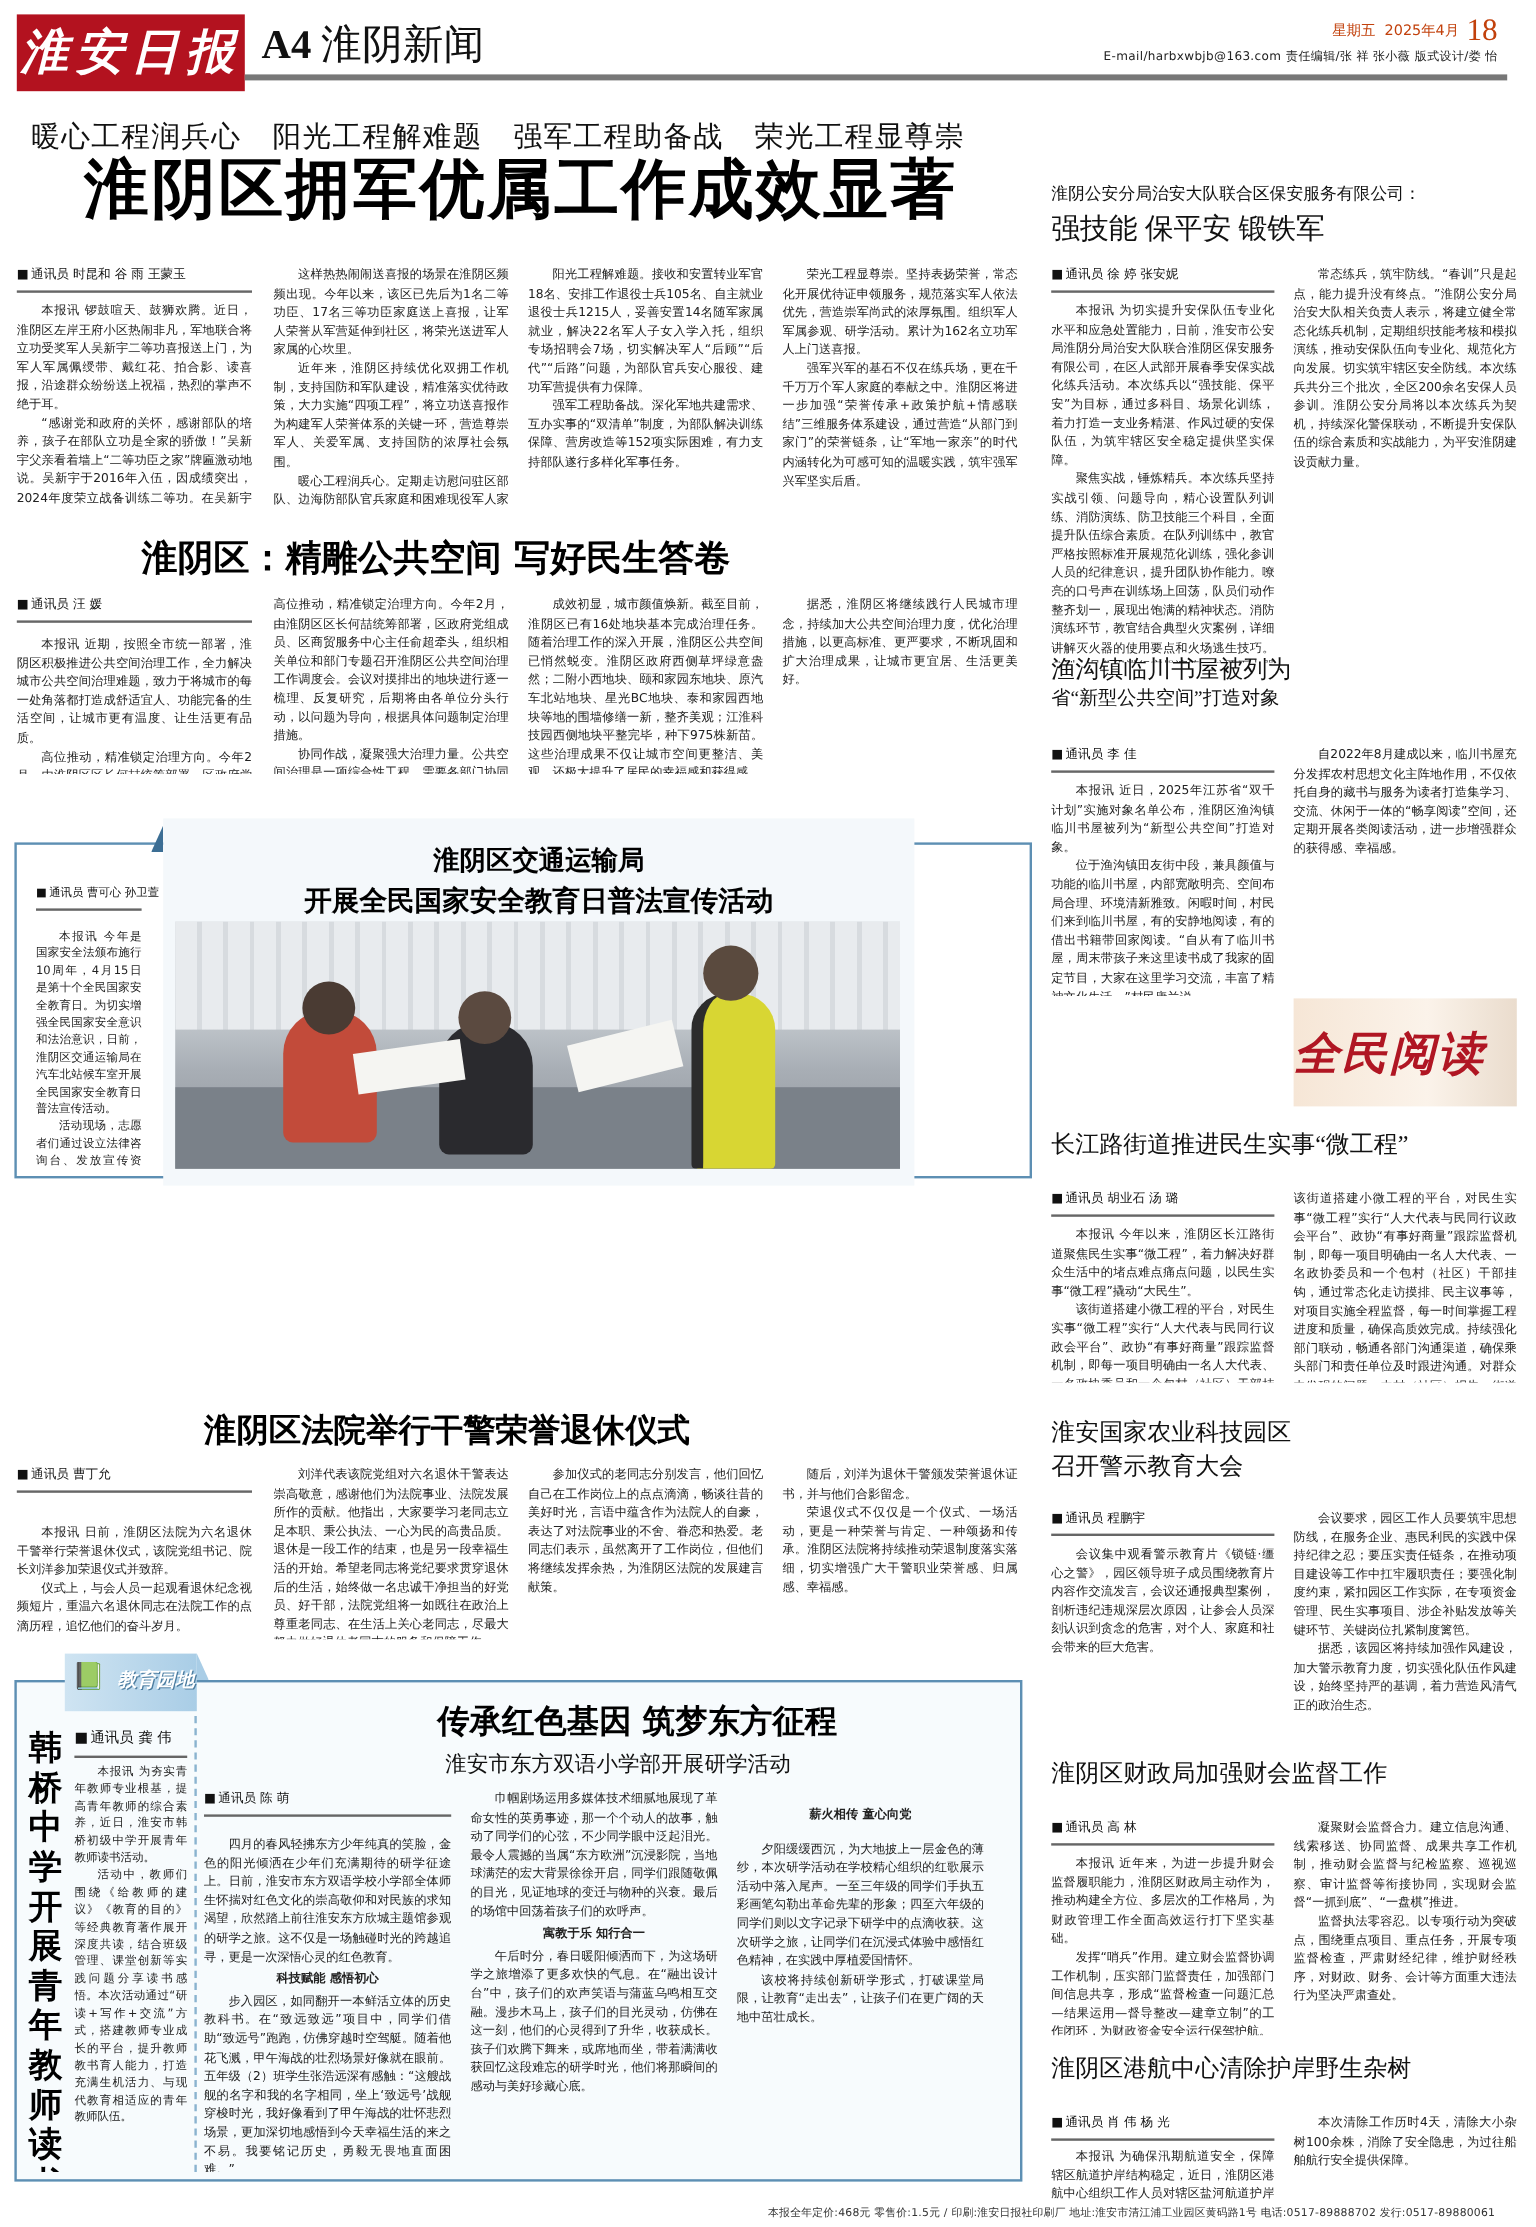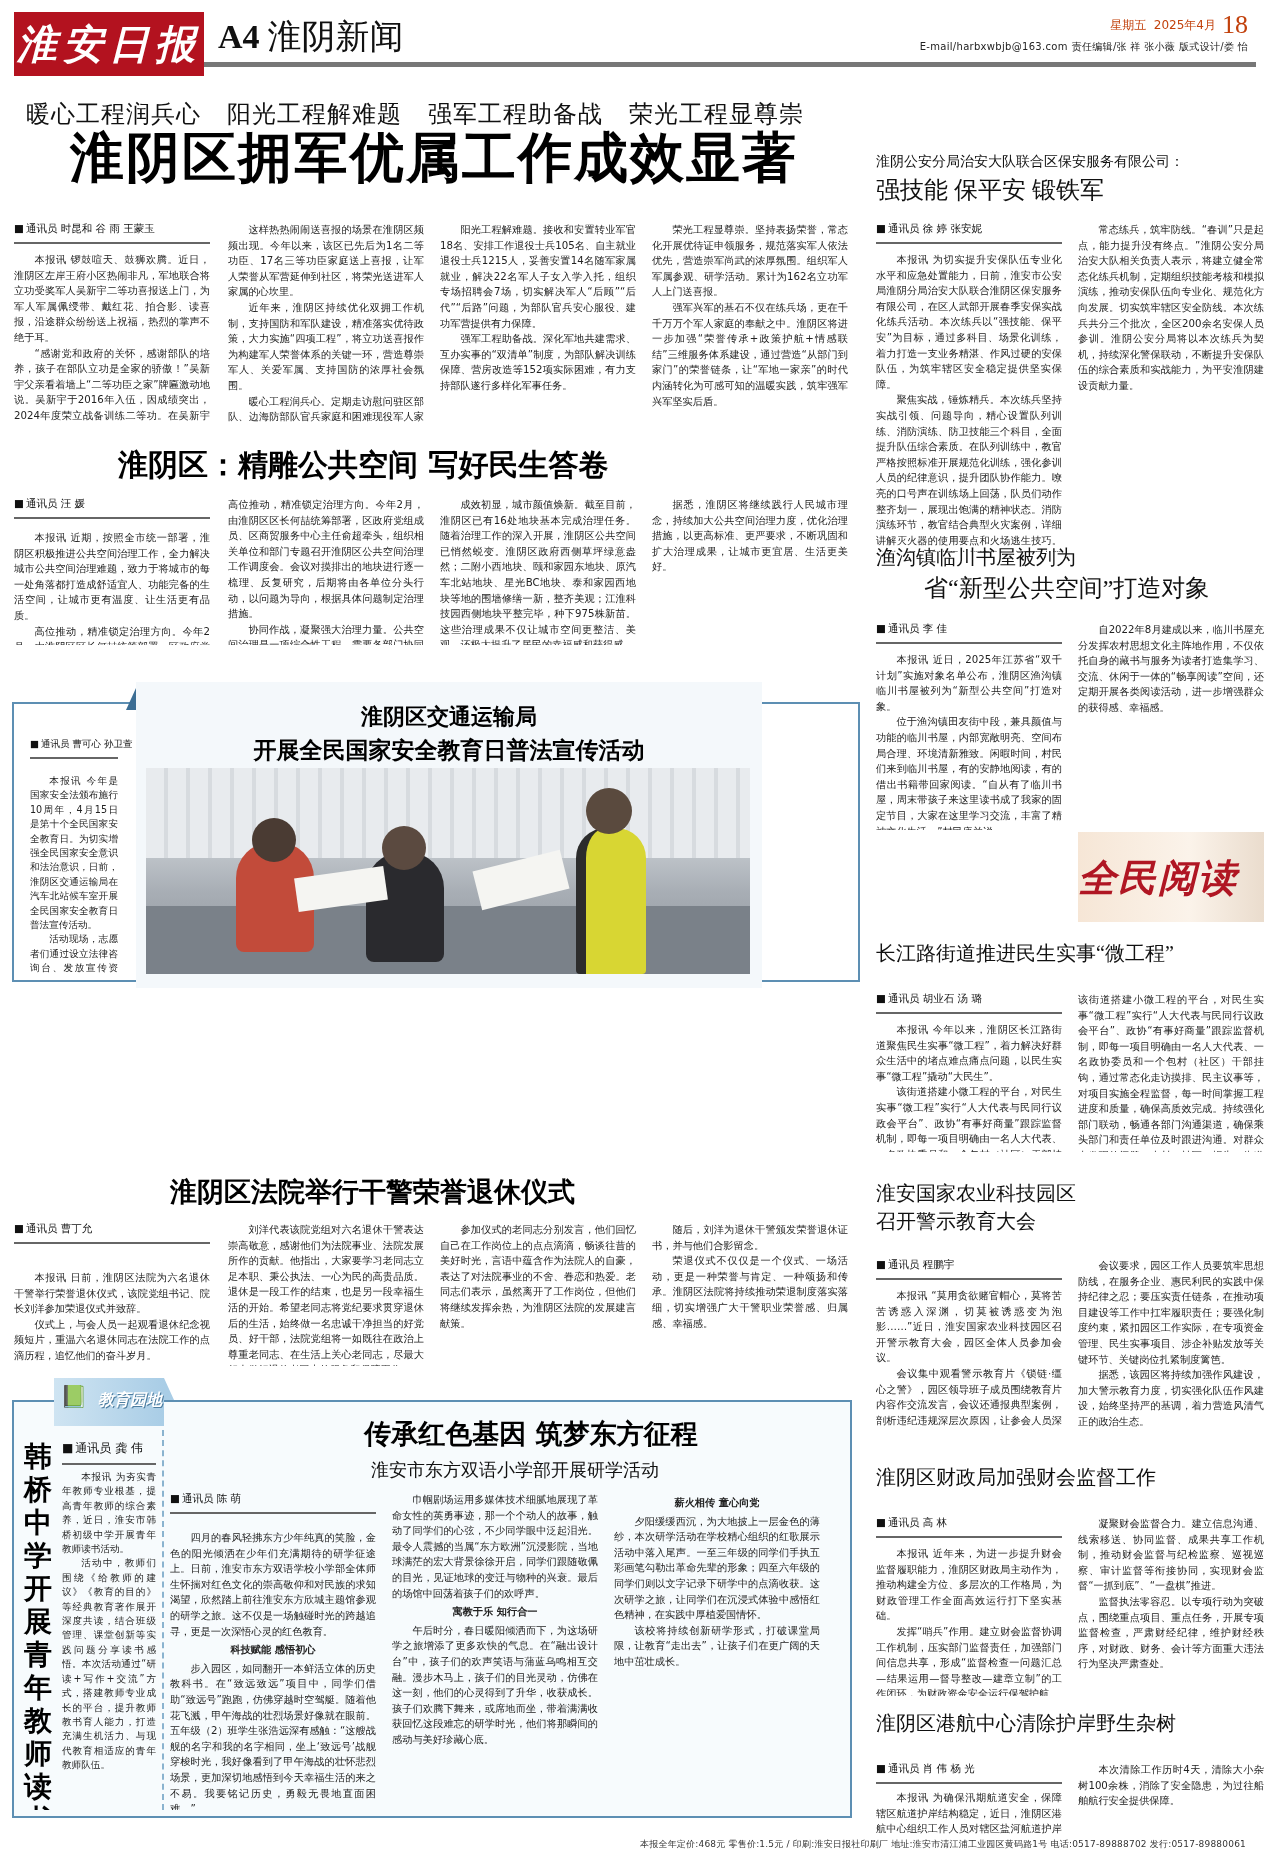--- a/index.html
+++ b/index.html
@@ -148,38 +148,38 @@
   <p>四月的春风轻拂东方少年纯真的笑脸，金色的阳光倾洒在少年们充满期待的研学征途上。日前，淮安市东方双语学校小学部全体师生怀揣对红色文化的崇高敬仰和对民族的求知渴望，欣然踏上前往淮安东方欣城主题馆参观的研学之旅。这不仅是一场触碰时光的跨越追寻，更是一次深悟心灵的红色教育。</p>
   <div style="text-align:center;font-weight:bold;margin:3px 0">科技赋能  感悟初心</div>
   <p>步入园区，如同翻开一本鲜活立体的历史教科书。在“致远致远”项目中，同学们借助“致远号”跑跑，仿佛穿越时空驾艇。随着他花飞溅，甲午海战的壮烈场景好像就在眼前。五年级（2）班学生张浩远深有感触：“这艘战舰的名字和我的名字相同，坐上‘致远号’战舰穿梭时光，我好像看到了甲午海战的壮怀悲烈场景，更加深切地感悟到今天幸福生活的来之不易。我要铭记历史，勇毅无畏地直面困难。”</p>
 </div>
 <div class="abs col" style="left:392px;top:1492px;width:206px;height:318px">
   <p>巾帼剧场运用多媒体技术细腻地展现了革命女性的英勇事迹，那一个个动人的故事，触动了同学们的心弦，不少同学眼中泛起泪光。最令人震撼的当属“东方欧洲”沉浸影院，当地球满茫的宏大背景徐徐开启，同学们跟随敬佩的目光，见证地球的变迁与物种的兴衰。最后的场馆中回荡着孩子们的欢呼声。</p>
   <div style="text-align:center;font-weight:bold;margin:3px 0">寓教于乐  知行合一</div>
   <p>午后时分，春日暖阳倾洒而下，为这场研学之旅增添了更多欢快的气息。在“融出设计台”中，孩子们的欢声笑语与蒲蓝乌鸣相互交融。漫步木马上，孩子们的目光灵动，仿佛在这一刻，他们的心灵得到了升华，收获成长。孩子们欢腾下舞来，或席地而坐，带着满满收获回忆这段难忘的研学时光，他们将那瞬间的感动与美好珍藏心底。</p>
 </div>
 <div class="abs col" style="left:614px;top:1492px;width:206px;height:318px">
-  <div style="text-align:center;font-weight:bold;margin:3px 0">薪火相传  童心向党</div>
+  <div style="text-align:center;font-weight:bold;margin:13px 0">薪火相传  童心向党</div>
   <p>夕阳缓缓西沉，为大地披上一层金色的薄纱，本次研学活动在学校精心组织的红歌展示活动中落入尾声。一至三年级的同学们手执五彩画笔勾勒出革命先辈的形象；四至六年级的同学们则以文字记录下研学中的点滴收获。这次研学之旅，让同学们在沉浸式体验中感悟红色精神，在实践中厚植爱国情怀。</p>
   <p>该校将持续创新研学形式，打破课堂局限，让教育“走出去”，让孩子们在更广阔的天地中茁壮成长。</p>
 </div>
 
 <div class="abs" style="left:876px;top:153px;font-size:14px;color:#111">淮阴公安分局治安大队联合区保安服务有限公司：</div>
 <div class="abs h3" style="left:876px;top:174px;font-size:24px">强技能  保平安  锻铁军</div>
 <div class="abs byline" style="left:876px;top:222px;width:186px">通讯员  徐  婷  张安妮</div>
 <div class="abs col" style="left:876px;top:252px;width:186px;height:300px">
   <p>本报讯  为切实提升安保队伍专业化水平和应急处置能力，日前，淮安市公安局淮阴分局治安大队联合淮阴区保安服务有限公司，在区人武部开展春季安保实战化练兵活动。本次练兵以“强技能、保平安”为目标，通过多科目、场景化训练，着力打造一支业务精湛、作风过硬的安保队伍，为筑牢辖区安全稳定提供坚实保障。</p>
   <p>聚焦实战，锤炼精兵。本次练兵坚持实战引领、问题导向，精心设置队列训练、消防演练、防卫技能三个科目，全面提升队伍综合素质。在队列训练中，教官严格按照标准开展规范化训练，强化参训人员的纪律意识，提升团队协作能力。嘹亮的口号声在训练场上回荡，队员们动作整齐划一，展现出饱满的精神状态。消防演练环节，教官结合典型火灾案例，详细讲解灭火器的使用要点和火场逃生技巧。参训人员分组进行实操演练，按照灭火器使用“提、拔、握、压”四步法，快速扑灭模拟火源，确保人人过关。防暴处突训练则模拟群体性事件，精准练兵场景，熟练掌握盾牌阵型、钢叉控制等战术配合。通过反复练习，队员们熟练掌握了器械使用技巧和应急处置流程。</p>
 </div>
 <div class="abs col" style="left:1078px;top:222px;width:186px;height:300px">
   <p>常态练兵，筑牢防线。“春训”只是起点，能力提升没有终点。”淮阴公安分局治安大队相关负责人表示，将建立健全常态化练兵机制，定期组织技能考核和模拟演练，推动安保队伍向专业化、规范化方向发展。切实筑牢辖区安全防线。本次练兵共分三个批次，全区200余名安保人员参训。淮阴公安分局将以本次练兵为契机，持续深化警保联动，不断提升安保队伍的综合素质和实战能力，为平安淮阴建设贡献力量。</p>
 </div>
 
 <div class="abs h3" style="left:876px;top:544px;font-size:20px">渔沟镇临川书屋被列为</div>
-<div class="abs h3" style="left:924px;top:572px;font-size:24px">省“新型公共空间”打造对象</div>
+<div class="abs h3" style="left:876px;top:572px;font-size:16px">省“新型公共空间”打造对象</div>
 <div class="abs byline" style="left:876px;top:622px;width:186px">通讯员  李  佳</div>
 <div class="abs col" style="left:876px;top:652px;width:186px;height:178px">
   <p>本报讯  近日，2025年江苏省“双千计划”实施对象名单公布，淮阴区渔沟镇临川书屋被列为“新型公共空间”打造对象。</p>
   <p>位于渔沟镇田友街中段，兼具颜值与功能的临川书屋，内部宽敞明亮、空间布局合理、环境清新雅致。闲暇时间，村民们来到临川书屋，有的安静地阅读，有的借出书籍带回家阅读。“自从有了临川书屋，周末带孩子来这里读书成了我家的固定节目，大家在这里学习交流，丰富了精神文化生活。”村民唐兰说。</p>
 
 </div>
 <div class="abs col" style="left:1078px;top:622px;width:186px;height:200px">
   <p>自2022年8月建成以来，临川书屋充分发挥农村思想文化主阵地作用，不仅依托自身的藏书与服务为读者打造集学习、交流、休闲于一体的“畅享阅读”空间，还定期开展各类阅读活动，进一步增强群众的获得感、幸福感。</p>
 </div>
 <div class="abs readbox" style="left:1078px;top:832px;width:186px;height:90px">全民阅读</div>
@@ -191,21 +191,20 @@
   <p>该街道搭建小微工程的平台，对民生实事“微工程”实行“人大代表与民同行议政会平台”、政协“有事好商量”跟踪监督机制，即每一项目明确由一名人大代表、一名政协委员和一个包村（社区）干部挂钩，通过常态化走访摸排、民主议事等，对项目实施全程监督，每一时间掌握工程进度和质量，确保高质效完成。持续强化部门联动，畅通各部门沟通渠道，确保乘头部门和责任单位及时跟进沟通。对群众中发现的问题，由村（社区）报告、街道统筹，并及时跟进管理回访和“12345”工单集中反映的民生事项，做到及时增补，更新民生实事“微工程”清单，确保清单事项全面落实，让群众生活更幸福。</p>
 </div>
 <div class="abs col" style="left:1078px;top:992px;width:186px;height:160px">
   <p style="text-indent:0">该街道搭建小微工程的平台，对民生实事“微工程”实行“人大代表与民同行议政会平台”、政协“有事好商量”跟踪监督机制，即每一项目明确由一名人大代表、一名政协委员和一个包村（社区）干部挂钩，通过常态化走访摸排、民主议事等，对项目实施全程监督，每一时间掌握工程进度和质量，确保高质效完成。持续强化部门联动，畅通各部门沟通渠道，确保乘头部门和责任单位及时跟进沟通。对群众中发现的问题，由村（社区）报告、街道统筹，并及时跟进管理回访和“12345”工单集中反映的民生事项，做到及时增补，更新民生实事“微工程”清单，确保清单事项全面落实，让群众生活更幸福。</p>
 </div>
 
 <div class="abs h3" style="left:876px;top:1180px;font-size:20px">淮安国家农业科技园区</div>
 <div class="abs h3" style="left:876px;top:1208px;font-size:20px">召开警示教育大会</div>
 <div class="abs byline" style="left:876px;top:1258px;width:186px">通讯员  程鹏宇</div>
 <div class="abs col" style="left:876px;top:1288px;width:186px;height:140px">
-  <p>本报讯  “莫用贪欲赌官帽心，莫将苦苦诱惑入深渊，切莫被诱惑变为泡影……”近日，淮安国家农业科技园区召开警示教育大会，园区全体人员参加会议。</p>
   <p>会议集中观看警示教育片《锁链·缰心之警》，园区领导班子成员围绕教育片内容作交流发言，会议还通报典型案例，剖析违纪违规深层次原因，让参会人员深刻认识到贪念的危害，对个人、家庭和社会带来的巨大危害。</p>
 </div>
 <div class="abs col" style="left:1078px;top:1258px;width:186px;height:170px">
   <p>会议要求，园区工作人员要筑牢思想防线，在服务企业、惠民利民的实践中保持纪律之忍；要压实责任链条，在推动项目建设等工作中扛牢履职责任；要强化制度约束，紧扣园区工作实际，在专项资金管理、民生实事项目、涉企补贴发放等关键环节、关键岗位扎紧制度篱笆。</p>
   <p>据悉，该园区将持续加强作风建设，加大警示教育力度，切实强化队伍作风建设，始终坚持严的基调，着力营造风清气正的政治生态。</p>
 </div>
 
 <div class="abs h3" style="left:876px;top:1464px;font-size:20px">淮阴区财政局加强财会监督工作</div>
 <div class="abs byline" style="left:876px;top:1516px;width:186px">通讯员  高  林</div>
 <div class="abs col" style="left:876px;top:1546px;width:186px;height:150px">

